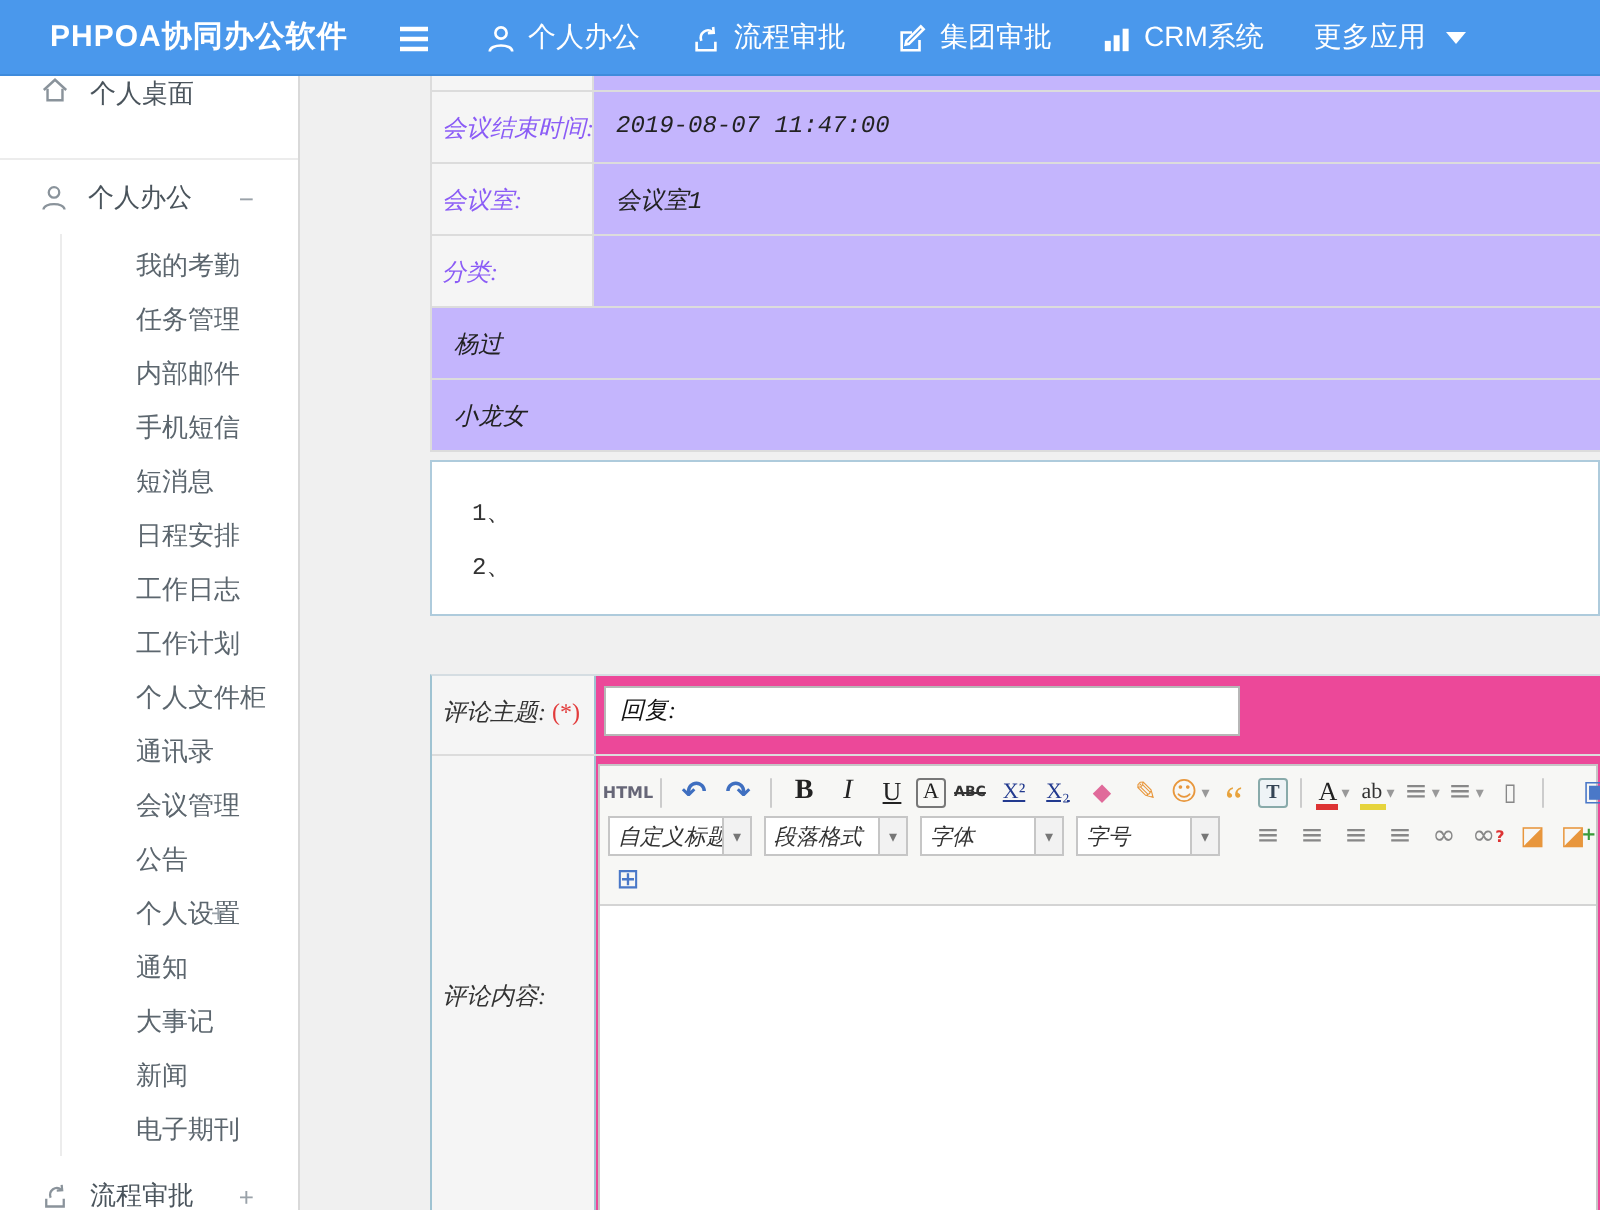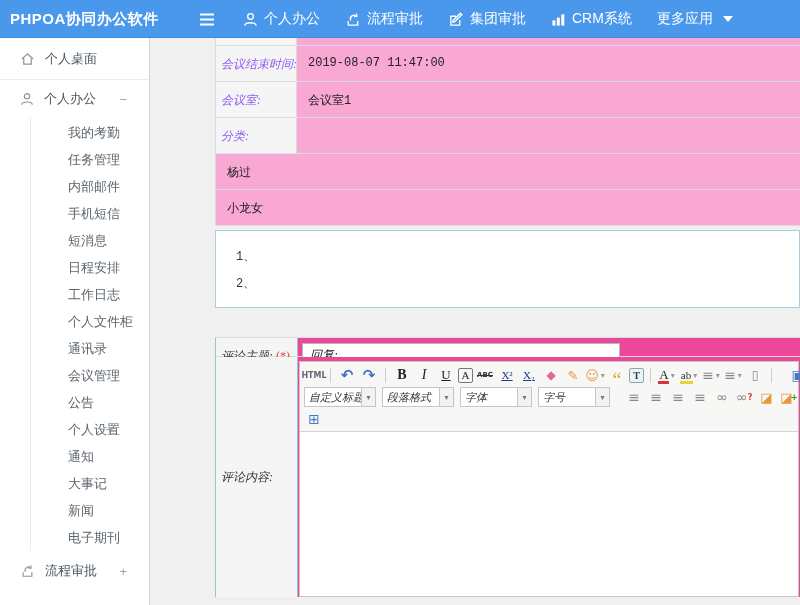--- a/index.html
+++ b/index.html
@@ -1,54 +1,54 @@
 <!DOCTYPE html>
 <html><head>
 <meta charset="utf-8">
 <style>
   * { margin:0; padding:0; box-sizing:border-box; }
   html,body { width:800px; height:605px; overflow:hidden; }
   body { font-family:"Liberation Sans", sans-serif; background:#f0f0f0; position:relative; font-size:13px; color:#444; }
 
   
   .topbar { position:absolute; left:0; top:0; width:800px; height:38px; background:#4a98ec; border-bottom:1px solid #3f8bdc; z-index:5; }
-  .tb-title { position:absolute; left:10px; top:0; height:38px; line-height:38px; color:#fff; font-size:15px; font-weight:bold; letter-spacing:.5px; }
+  .tb-title { position:absolute; left:25px; top:0; height:38px; line-height:38px; color:#fff; font-size:15px; font-weight:bold; letter-spacing:.5px; }
   .tb-menu { position:absolute; left:198px; top:0; height:38px; display:flex; align-items:center; cursor:pointer; }
   .topnav { position:absolute; left:243px; top:0; height:38px; display:flex; align-items:center; gap:25px; }
   .nav-item { display:flex; align-items:center; gap:6px; color:#fff; font-size:14px; cursor:pointer; white-space:nowrap; }
   .nav-caret { width:0; height:0; border-left:5px solid transparent; border-right:5px solid transparent; border-top:6px solid #fff; margin-left:4px; }
 
   
   .sidebar { position:absolute; left:0; top:38px; width:150px; bottom:0; background:#fff; border-right:1px solid #d9d9d9; }
-  .side-top { height:42px; display:flex; align-items:center; gap:10px; padding-left:20px; border-bottom:1px solid #ececec; color:#4a545c; font-size:13px; cursor:pointer; }
+  .side-top { height:42px; display:flex; align-items:flex-start; gap:10px; padding-left:20px; border-bottom:1px solid #ececec; color:#4a545c; font-size:13px; cursor:pointer; }
   .side-group { height:24px; margin-top:7px; display:flex; align-items:center; gap:10px; padding-left:20px; color:#4a545c; font-size:13px; cursor:pointer; position:relative; }
   .side-group .toggle { position:absolute; right:22px; color:#9aa2a9; font-size:13px; }
   .side-sub { margin:6px 0 0 30px; border-left:1px solid #ececec; padding-top:2px; }
   .sub-item { height:27px; line-height:27px; padding-left:37px; color:#5c666e; font-size:13px; cursor:pointer; position:relative; white-space:nowrap; }
   .sub-suffix { position:absolute; right:36px; color:#9aa2a9; }
   .g2 { margin-top:8px; }
 
   
   .main { position:absolute; left:150px; top:38px; right:0; bottom:0; background:#f0f0f0; overflow:hidden; padding-left:65px; }
 
   .tbl1 { border-left:1px solid #dcdcdc; }
   .row { display:flex; border-bottom:1px solid #dcdcdc; }
   .partial { height:8px; }
   .partial .lcell, .partial .vcell { padding:0; }
   .lcell { width:81px; background:#f5f5f5; border-right:1px solid #dcdcdc; padding:10px 4px 0 5px; font-family:"Liberation Serif", serif; font-style:italic; font-size:12px; color:#8b5cf6; flex:none; white-space:nowrap; overflow:hidden; }
-  .vcell { flex:1; background:#f9a8d4; padding:10px 0 0 11px; font-family:"Liberation Mono", monospace; font-size:12px; color:#222; }
+  .vcell { flex:1; background:#c4b5fd; padding:10px 0 0 11px; font-family:"Liberation Mono", monospace; font-size:12px; color:#222;font-style:italic; }
   .frow { height:36px; }
 
   .contentbox { margin-top:4px; height:78px; background:#fff; border:1px solid #aecbdc; padding:13px 0 0 20px; }
   .cline { font-family:"Liberation Mono", monospace; font-size:12px; color:#333; line-height:27px; }
 
   .tbl2 { margin-top:29px; border-left:1px solid #9fc3d2; border-top:1px solid #d5dde2; }
   .lcell2 { width:82px; background:#f5f5f5; border-right:1px solid #9fc3d2; padding:10px 2px 0 5px; font-family:"Liberation Serif", serif; font-style:italic; font-size:12px; color:#333; flex:none; white-space:nowrap; }
   .req { color:#e23c3c; font-style:normal; }
-  .subj { height:19px; }
+  .subj { height:40px; }
   .vcell2 { flex:1; background:#ec4899; position:relative; }
   .subj-input { position:absolute; left:4px; top:5px; width:318px; height:25px; border:1px solid #b7b7b7; font-family:"Liberation Serif", serif; font-style:italic; font-size:12px; padding-left:7px; color:#111; outline:none; background:#fff; }
   .contr { height:240px; border-bottom:none; }
   .lcell2.center { display:flex; align-items:center; padding-top:0; }
 
   
   .editor { position:absolute; inset:4px 1px 0 1px; border:1px solid #c6c6c6; display:flex; flex-direction:column; background:#fff; }
   .ed-toolbar { background:#f7f7f5; border-bottom:1px solid #d4d4d4; padding:2px 4px 1px 4px; }
   .ed-row { display:flex; align-items:center; gap:2px; min-height:22px; flex-wrap:nowrap; }
   .ed-grp { display:flex; align-items:center; gap:2px; }
@@ -196,20 +196,24 @@
       <div class="sub-item">
         <span>日程安排</span>
         <span class="sub-suffix"></span>
       </div>
 
       <div class="sub-item">
         <span>工作日志</span>
         <span class="sub-suffix"></span>
       </div>
 
+      <div class="sub-item">
+        <span>工作计划</span>
+        <span class="sub-suffix"></span>
+      </div>
 
       <div class="sub-item">
         <span>个人文件柜</span>
         <span class="sub-suffix"></span>
       </div>
 
       <div class="sub-item">
         <span>通讯录</span>
         <span class="sub-suffix"></span>
       </div>

